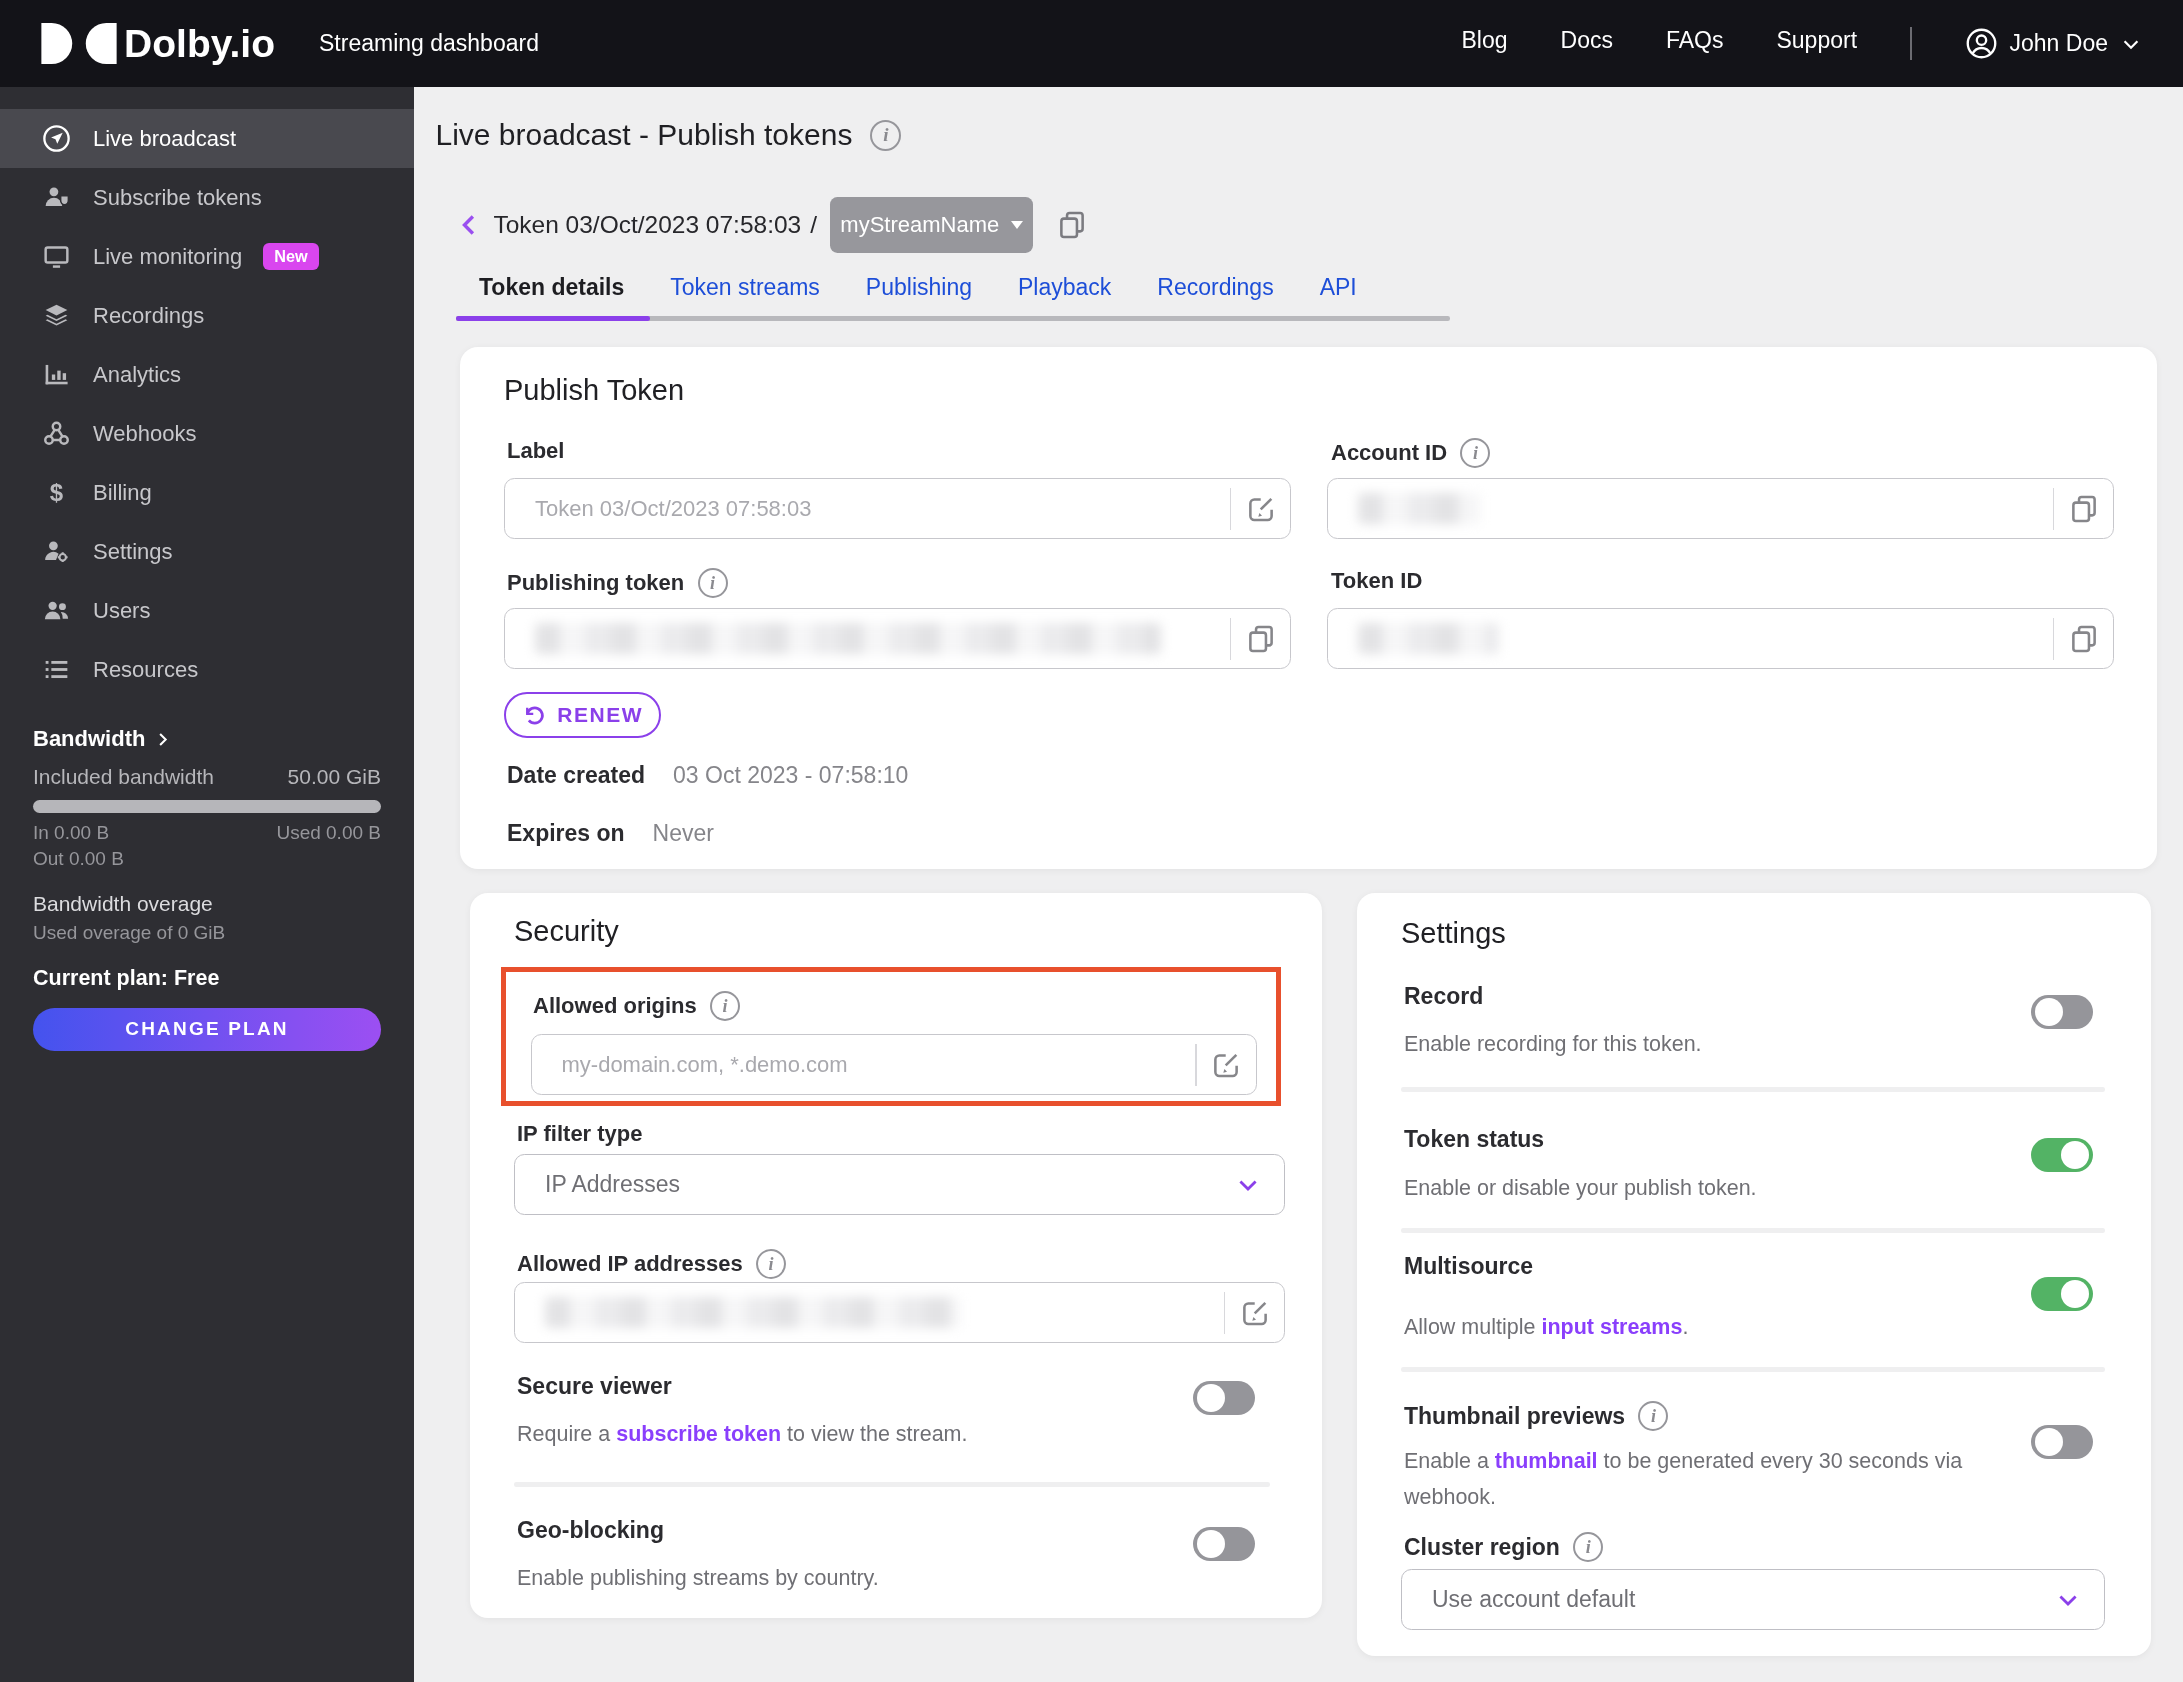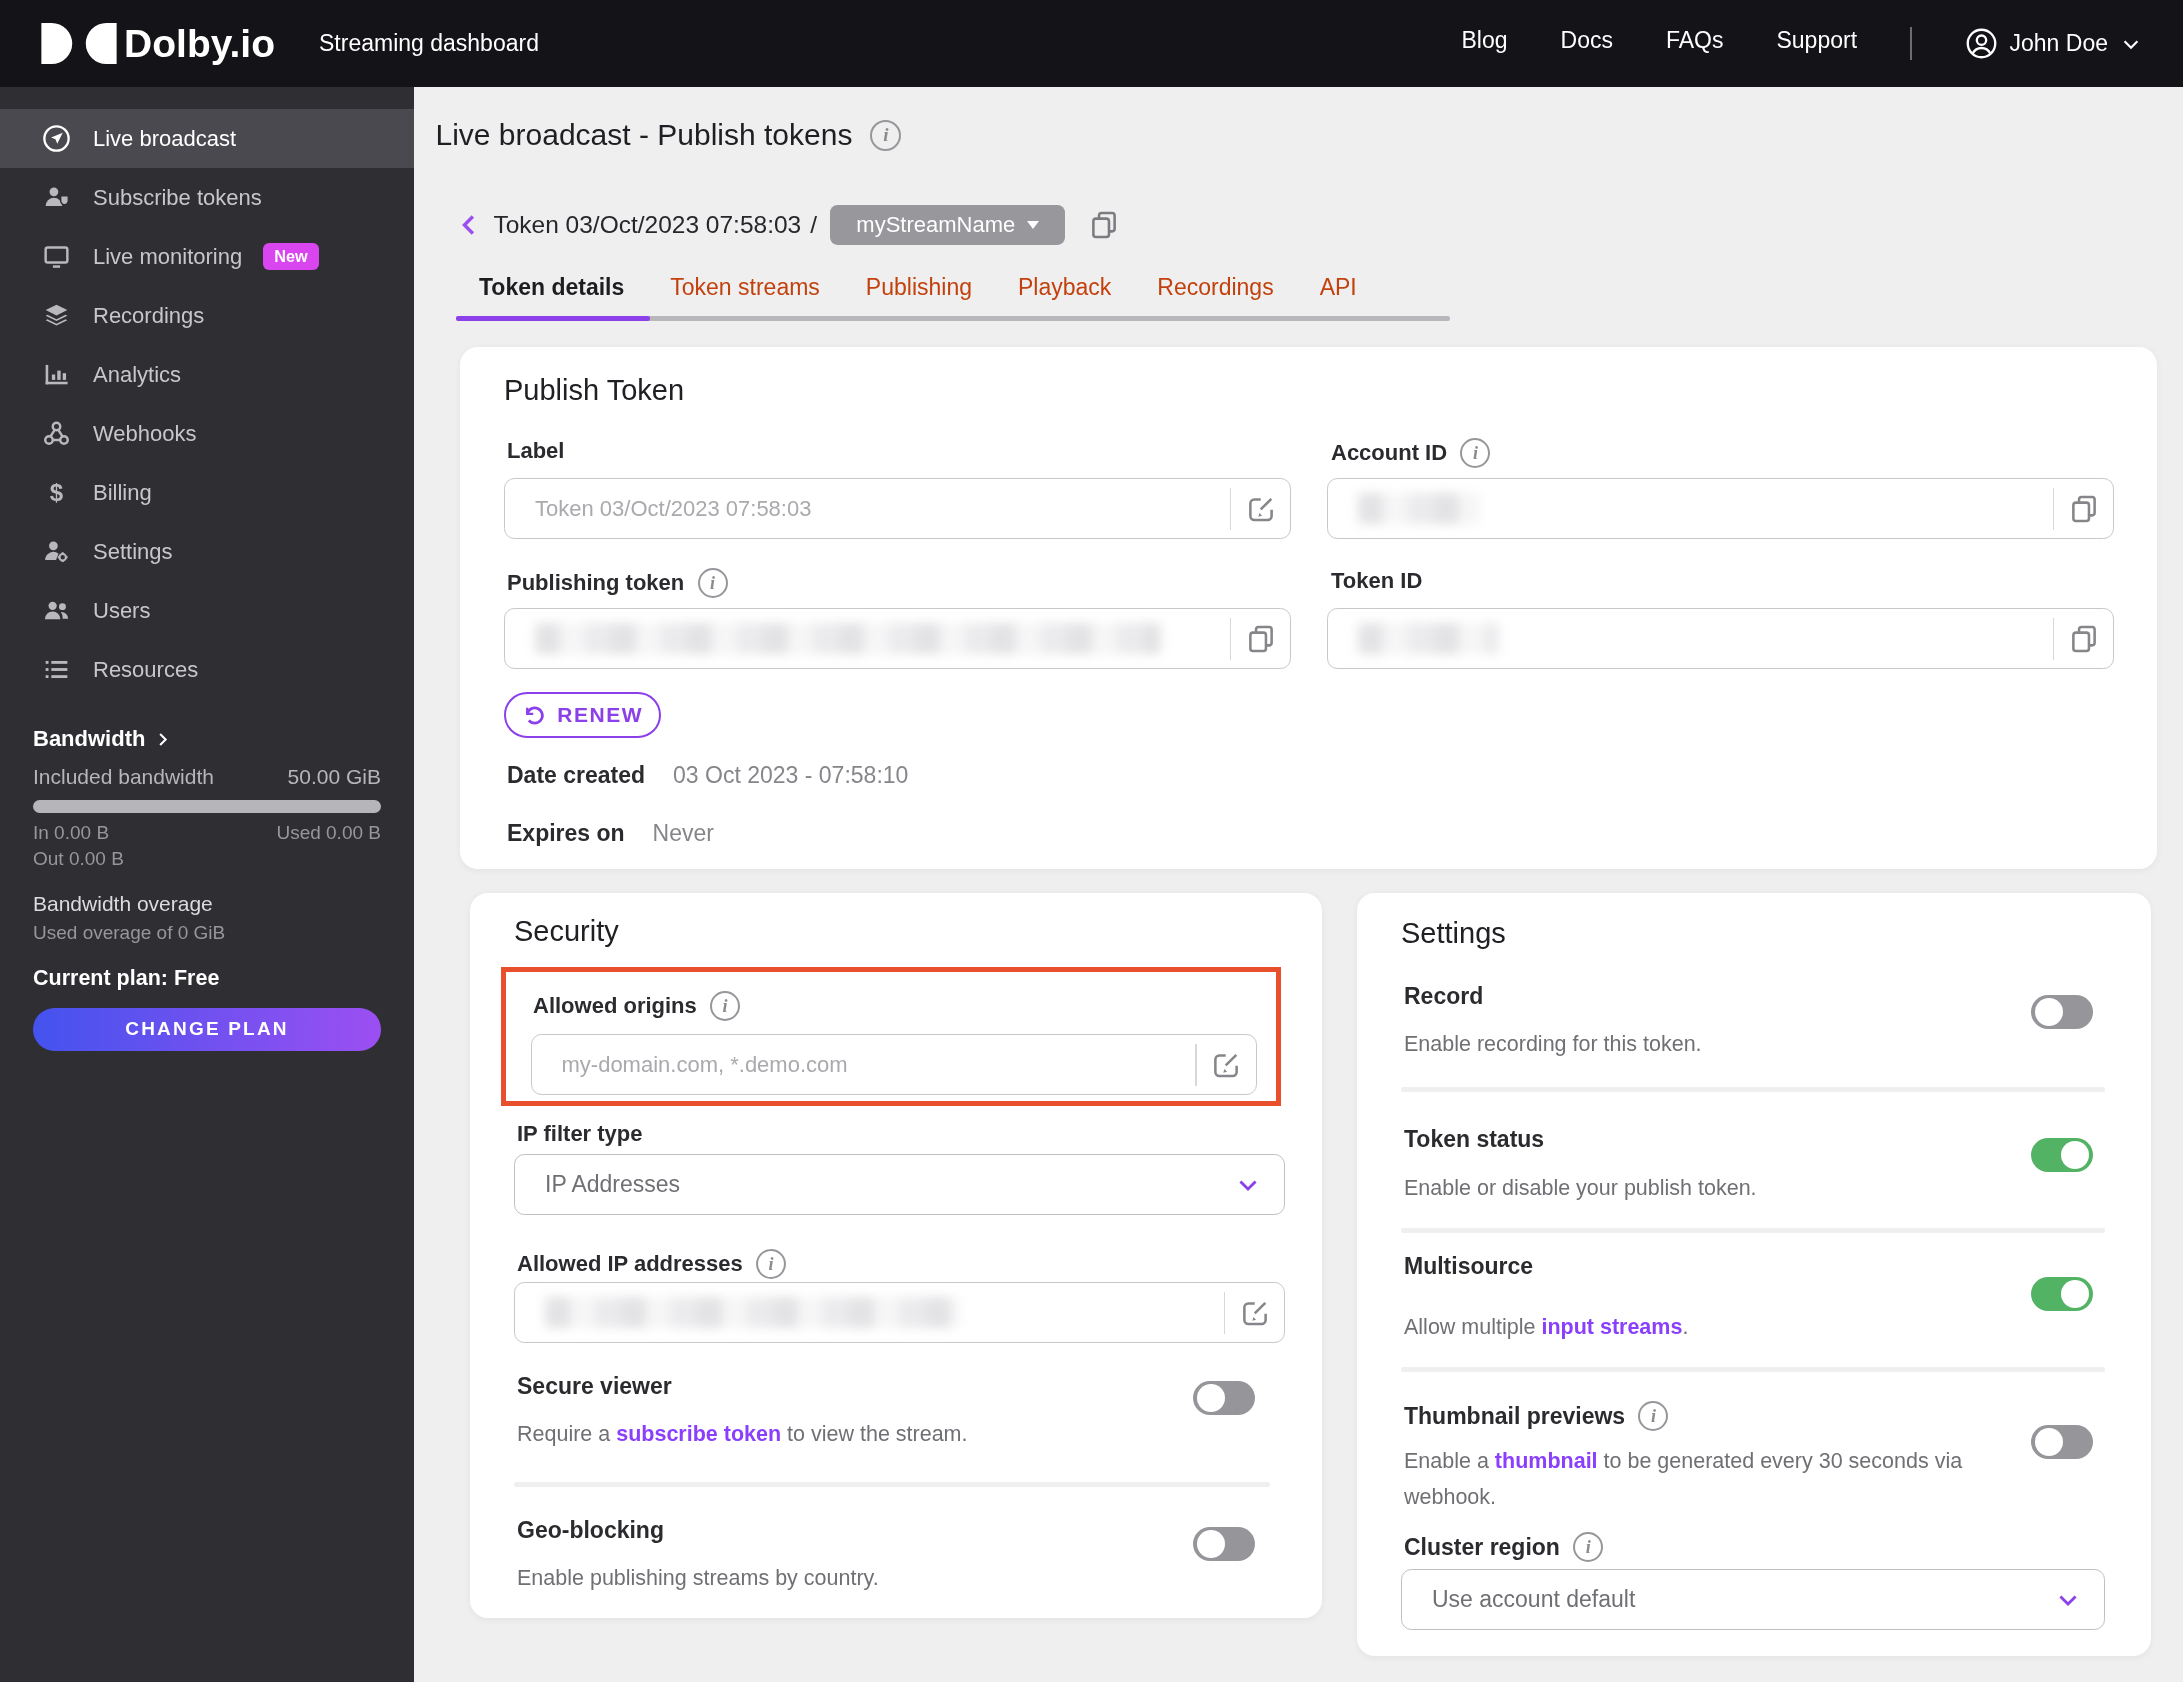--- a/index.html
+++ b/index.html
@@ -49,28 +49,28 @@
   #main{ position:absolute; left:414px; top:87px; width:1770px; height:1596px; }
   .page-title{ position:absolute; left:21.5px; top:31px; display:flex; align-items:center; gap:18px;
     font-size:30px; font-weight:500; color:#1f1f23; }
   .info{ width:31px; height:31px; border:2.2px solid #96969b; border-radius:50%;
     display:inline-flex; align-items:center; justify-content:center; flex:0 0 auto;
     color:#8a8a8f; font-size:19px; font-weight:700; font-family:"Liberation Serif", serif; font-style:italic;}
   .breadcrumb{ position:absolute; left:42px; top:117px; display:flex; align-items:center; height:42px; }
   .bc-chevron{ color:#9a4ff0; display:flex; margin-right:10.4px; cursor:pointer;}
   .bc-text{ font-size:24.5px; color:#27272b; }
   .bc-slash{ font-size:24.5px; color:#27272b; margin:0 13.3px 0 9px; }
-  .stream-pill{ background:#97979c; color:#fff; border-radius:7.4px; height:40px;
-    display:flex; align-items:center; padding:0 26px; font-size:22px; gap:12px; cursor:pointer;}
+  .stream-pill{ background:#97979c; color:#fff; border-radius:7.4px; height:56px;
+    display:flex; align-items:center; padding:0 10px; font-size:22px; gap:12px; cursor:pointer;}
   .pill-caret{ width:0; height:0; border-left:6.7px solid transparent; border-right:6.7px solid transparent;
     border-top:8.2px solid #fff; }
   .bc-copy{ margin-left:22px; color:#7b7b80; cursor:pointer; display:flex; }
   
   .tabs{ position:absolute; left:42px; top:187px; display:flex; }
-  .tab{ font-size:23px; color:#c2410c; padding:0 23px; cursor:pointer; }
+  .tab{ font-size:23px; color:#1d4ed8; padding:0 23px; cursor:pointer; }
   .tab.active{ font-weight:700; color:#1d1d21; }
   .tab-track{ position:absolute; left:42px; top:229px; width:994px; height:5.2px; background:#b8b8bc; border-radius:2.2px;}
   .tab-track .active-seg{ position:absolute; left:0; top:0; height:5.2px; width:194px; background:#8b40ea; border-radius:2.2px;}
   
   .card{ position:absolute; background:#fff; border-radius:18px; box-shadow:0 1.5px 7.4px rgba(0,0,0,.05); }
   #card-publish{ left:46px; top:260px; width:1697px; height:522px; }
   #card-security{ left:46px; top:806px; width:852px; height:725px;margin-left:10px; }
   #card-settings{ left:943px; top:806px; width:794px; height:763px; }
   .card h2{ position:absolute; font-size:29px; font-weight:500; color:#202024; }
   .fieldlabel{ position:absolute; font-size:22px; font-weight:600; color:#2b2b2f;

